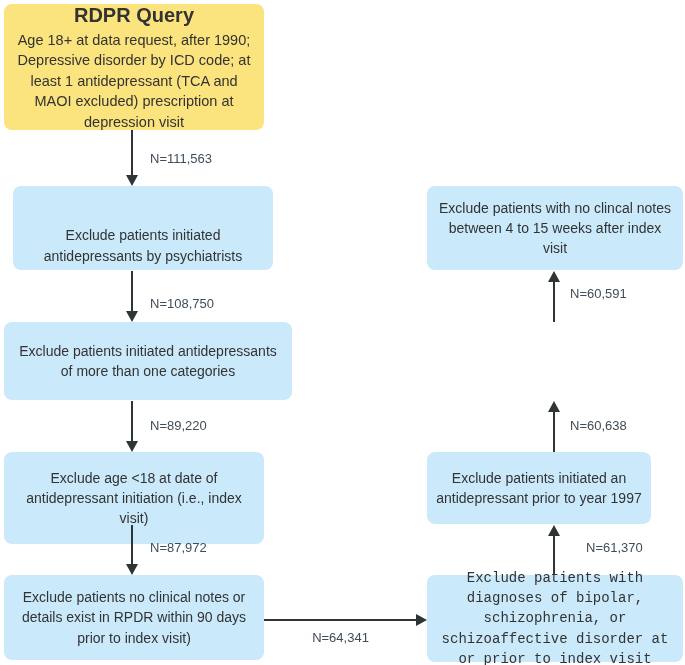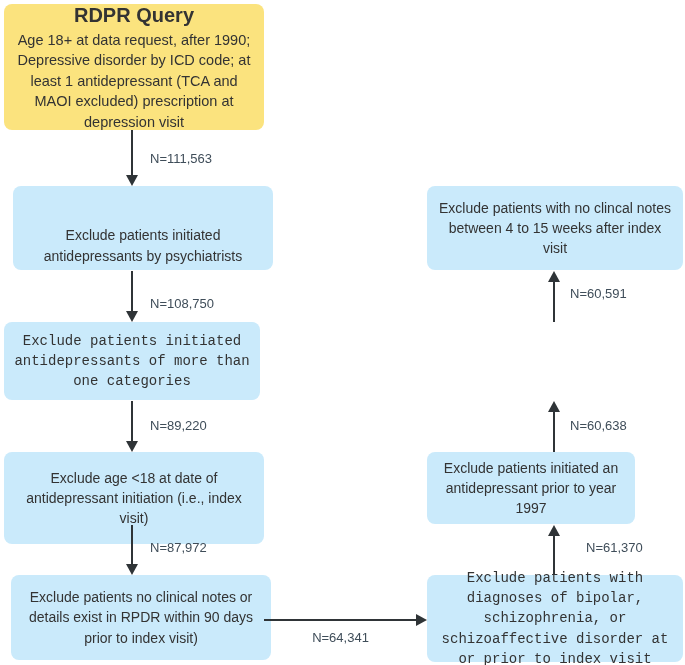--- a/index.html
+++ b/index.html
@@ -37,27 +37,27 @@
     background: var(--query-box-bg);
     left: 4px; top: 4px; width: 260px; height: 126px;
     font-size: 14.5px;
     line-height: 1.42;
   }
   .query-box .heading { font-weight: bold; font-size: 20px; }
   .step-box { background: var(--step-box-bg); }
 
   
   .l1 { left: 13px; top: 186px; width: 260px; height: 84px; justify-content: flex-end; }
-  .l2 { left: 4px; top: 322px; width: 256px; height: 78px; font-family: Liberation Mono, monospace; }
+  .l2 { left: 4px; top: 322px; width: 288px; height: 78px; }
   .l3 { left: 4px; top: 452px; width: 260px; height: 92px; }
-  .l4 { left: 11px; top: 575px; width: 260px; height: 85px; }
+  .l4 { left: 4px; top: 575px; width: 260px; height: 85px; }
   
   .r1 { left: 427px; top: 186px; width: 256px; height: 84px; }
   .r2 { left: 427px; top: 322px; width: 256px; height: 78px; }
-  .r3 { left: 427px; top: 452px; width: 208px; height: 72px; }
+  .r3 { left: 427px; top: 452px; width: 224px; height: 72px; }
   .r4 { left: 427px; top: 575px; width: 256px; height: 87px; font-family: Liberation Mono, monospace; }
 
   
   .shaft-v { position: absolute; width: 2px; background: var(--arrow); }
   .shaft-h { position: absolute; height: 2px; background: var(--arrow); }
   .head-down, .head-up, .head-right { position: absolute; width: 0; height: 0; }
   .head-down {
     border-left: 6px solid transparent;
     border-right: 6px solid transparent;
     border-top: 11px solid var(--arrow);

